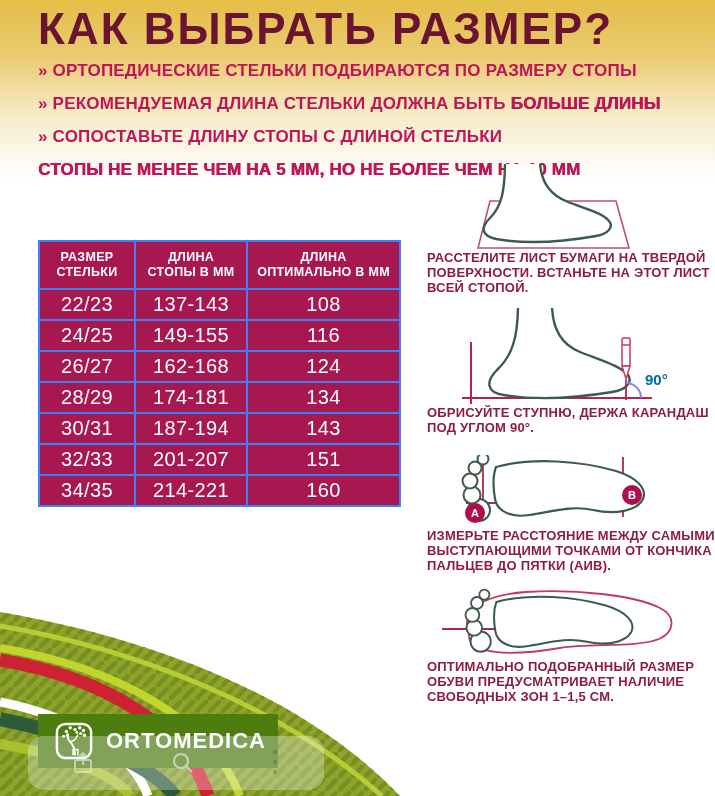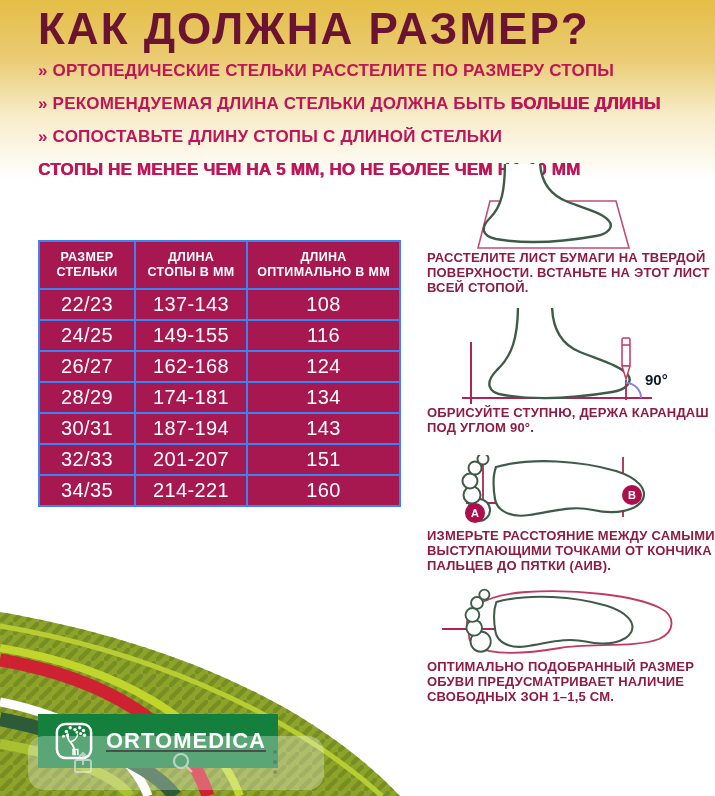--- a/index.html
+++ b/index.html
@@ -17,26 +17,26 @@
   .size-table{position:absolute;left:38px;top:240px;border-collapse:collapse;table-layout:fixed;}
   .size-table th,.size-table td{background:#A6184F;border:2px solid #3b82f6;color:#fff;
     text-align:center;vertical-align:middle;padding:0;}
   .size-table th{width:94px;height:46px;font-size:12.5px;line-height:15px;letter-spacing:0.3px;}
   .size-table th.c2{width:110px}.size-table th.c3{width:151px}
   .size-table td{height:29px;font-size:20px;font-weight:normal;letter-spacing:0.4px;}
   
   .step-illus{position:absolute;}
   .step-caption{position:absolute;left:427px;width:300px;font-size:13px;font-weight:bold;
     color:#8E1B44;line-height:15px;letter-spacing:0.2px;}
-  .angle-label{position:absolute;left:645px;top:371px;color:#0f172a;font-size:15px;font-weight:bold;}
+  .angle-label{position:absolute;left:645px;top:371px;color:#0369a1;font-size:15px;font-weight:bold;}
   .point-badge{position:absolute;width:20px;height:20px;border-radius:50%;background:#AF0E4C;
     color:#fff;font-size:11px;font-weight:bold;display:flex;align-items:center;justify-content:center;}
   
-  .logo-box{position:absolute;left:38px;top:714px;width:240px;height:54px;background:#15803d;
-    display:flex;align-items:center;padding-left:17px;box-sizing:border-box;text-decoration:underline;}
+  .logo-box{position:absolute;left:38px;top:714px;width:240px;height:54px;background:#4d7c0f;
+    display:flex;align-items:center;padding-left:17px;box-sizing:border-box;}
   .logo-text{color:#fff;font-size:22px;font-weight:bold;letter-spacing:1px;margin-left:13px;}
   
   .waves{position:absolute;left:0;top:596px;width:715px;height:200px;}
   
   .viewer-toolbar{position:absolute;left:28px;top:736px;width:296px;height:54px;
     border-radius:16px;background:rgba(255,255,255,0.30);}
   .vt-icon{position:absolute;top:14px;opacity:0.7;}
 </style>
 </head>
 <body>
@@ -54,24 +54,24 @@
     <path d="M0,16 C140,40 300,95 400,200 L0,200 Z" fill="#8DA32A"></path>
     <path d="M0,16 C140,40 300,95 400,200 L0,200 Z" fill="url(#hatch)" opacity="0.75"></path>
     <path d="M0,30 C130,52 280,108 382,200" fill="none" stroke="#B7CD33" stroke-width="5"></path>
     <path d="M0,52 C120,72 212,126 240,200" fill="none" stroke="#C2D52D" stroke-width="8"></path>
     <path d="M0,64 C105,82 186,131 208,200" fill="none" stroke="#CE2131" stroke-width="13"></path>
     <path d="M0,106 C80,122 133,158 148,200" fill="none" stroke="#FFFFFF" stroke-width="9"></path>
     <path d="M0,123 C85,140 153,170 175,200" fill="none" stroke="#2D5A39" stroke-width="14"></path>
     <path d="M0,148 C70,160 116,180 130,200" fill="none" stroke="#A9C02F" stroke-width="10"></path>
   </svg>
 
-  <div class="page-title">КАК ДОЛЖНА РАЗМЕР?</div>
+  <div class="page-title">КАК ВЫБРАТЬ РАЗМЕР?</div>
 
   <div class="bullets">
-    <div class="bullet-line"><span>»</span> <span>ОРТОПЕДИЧЕСКИЕ СТЕЛЬКИ РАССТЕЛИТЕ ПО РАЗМЕРУ СТОПЫ</span></div>
+    <div class="bullet-line"><span>»</span> <span>ОРТОПЕДИЧЕСКИЕ СТЕЛЬКИ ПОДБИРАЮТСЯ ПО РАЗМЕРУ СТОПЫ</span></div>
     <div class="bullet-line"><span>»</span> <span>РЕКОМЕНДУЕМАЯ ДЛИНА СТЕЛЬКИ ДОЛЖНА БЫТЬ</span> <span class="xb">БОЛЬШЕ ДЛИНЫ</span></div>
     <div class="bullet-line"><span>»</span> <span>СОПОСТАВЬТЕ ДЛИНУ СТОПЫ С ДЛИНОЙ СТЕЛЬКИ</span></div>
     <div class="bullet-line xb">СТОПЫ НЕ МЕНЕЕ ЧЕМ НА 5 ММ, НО НЕ БОЛЕЕ ЧЕМ НА 10 ММ</div>
   </div>
 
   <table class="size-table">
     <thead>
       <tr>
         <th><span>РАЗМЕР</span><br><span>СТЕЛЬКИ</span></th>
         <th class="c2"><span>ДЛИНА</span><br><span>СТОПЫ В ММ</span></th>

